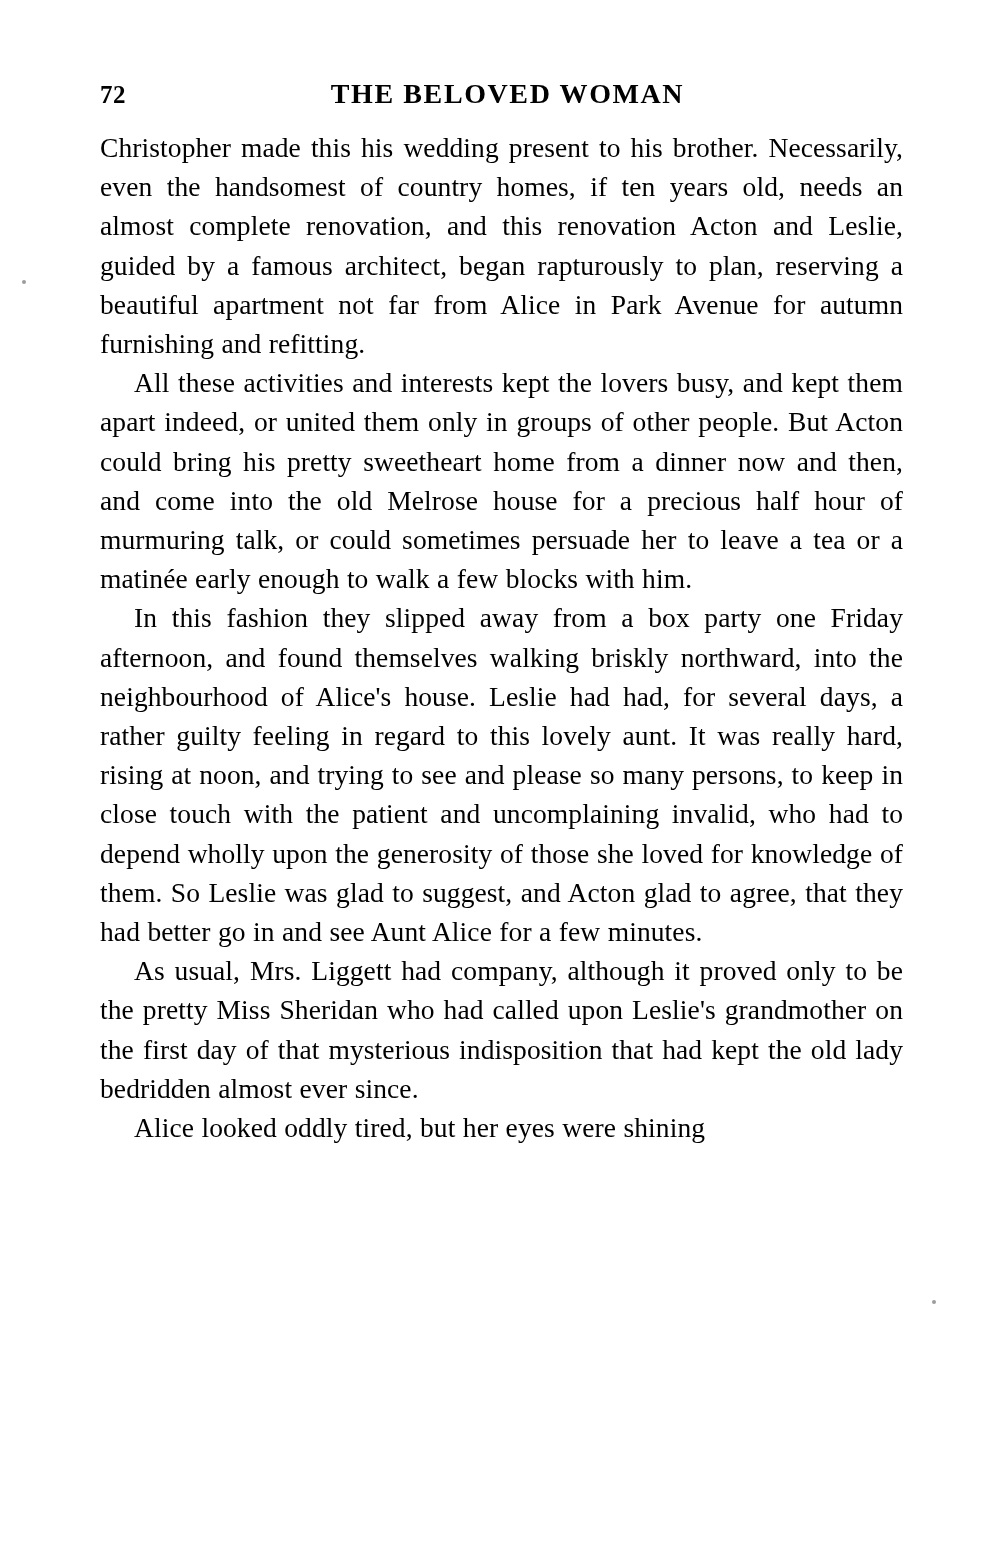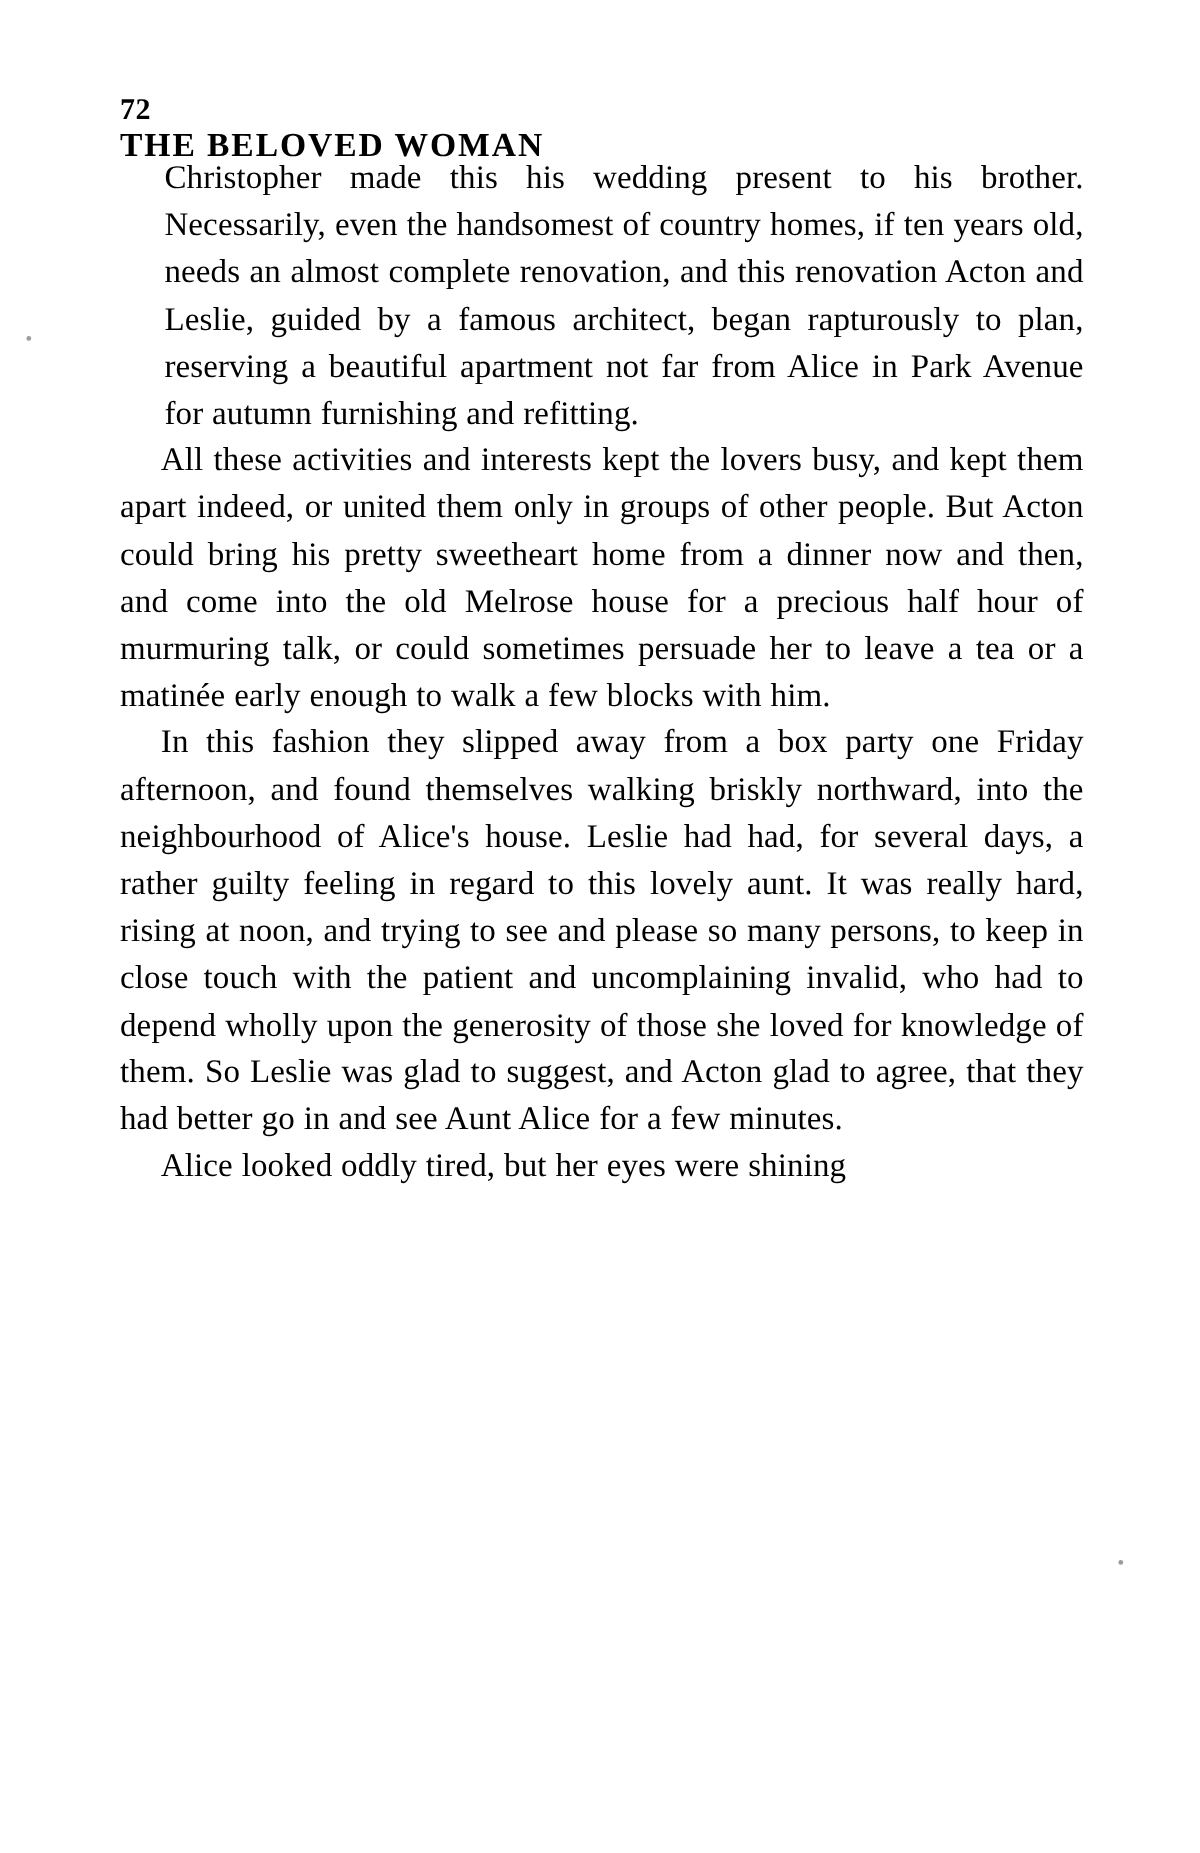--- a/index.html
+++ b/index.html
@@ -22,21 +22,20 @@
     padding: 0;
   }
   .running-head {
     position: absolute;
     top: 78px;
     left: 100px;
     width: 800px;
     height: 30px;
     display: flex;
     align-items: baseline;
-    flex-direction: column;
   }
   .folio {
     font-size: 25px;
     font-weight: 700;
     letter-spacing: 0.5px;
     width: 110px;
     text-align: left;
   }
   .head-title {
     flex: 1;
@@ -57,21 +56,20 @@
     text-justify: inter-word;
     letter-spacing: 0.1px;
     word-spacing: 0.4px;
   }
   .body-text p {
     margin: 0;
     text-indent: 34px;
   }
   .body-text p.first {
     text-indent: 0;
-    margin-left: 37px;
   }
   
   .speck {
     position: absolute;
     background: #4a4a4a;
     border-radius: 50%;
     opacity: 0.55;
   }
   .speck.s1 { left: 22px; top: 280px; width: 4px; height: 4px; }
   .speck.s2 { left: 932px; top: 1300px; width: 4px; height: 4px; }
@@ -83,19 +81,20 @@
 
   <div class="running-head">
     <div class="folio">72</div>
     <div class="head-title">THE BELOVED WOMAN</div>
   </div>
 
   <div class="body-text">
     <p class="first">Christopher made this his wedding present to his brother.  Necessarily, even the handsomest of country homes, if ten years old, needs an almost complete renovation, and this renovation Acton and Leslie, guided by a famous architect, began rapturously to plan, reserving a beautiful apartment not far from Alice in Park Avenue for autumn furnishing and refitting.</p>
     <p>All these activities and interests kept the lovers busy, and kept them apart indeed, or united them only in groups of other people.  But Acton could bring his pretty sweetheart home from a dinner now and then, and come into the old Melrose house for a precious half hour of murmuring talk, or could sometimes persuade her to leave a tea or a matinée early enough to walk a few blocks with him.</p>
     <p>In this fashion they slipped away from a box party one Friday afternoon, and found themselves walking briskly northward, into the neighbourhood of Alice's house.  Leslie had had, for several days, a rather guilty feeling in regard to this lovely aunt.  It was really hard, rising at noon, and trying to see and please so many persons, to keep in close touch with the patient and uncomplaining invalid, who had to depend wholly upon the generosity of those she loved for knowledge of them.  So Leslie was glad to suggest, and Acton glad to agree, that they had better go in and see Aunt Alice for a few minutes.</p>
+    <p>As usual, Mrs. Liggett had company, although it proved only to be the pretty Miss Sheridan who had called upon Leslie's grandmother on the first day of that mysterious indisposition that had kept the old lady bedridden almost ever since.</p>
     <p>Alice looked oddly tired, but her eyes were shining</p>
   </div>
 
   <div class="speck s1"></div>
   <div class="speck s2"></div>
 
 </div>
 
 </body></html>

